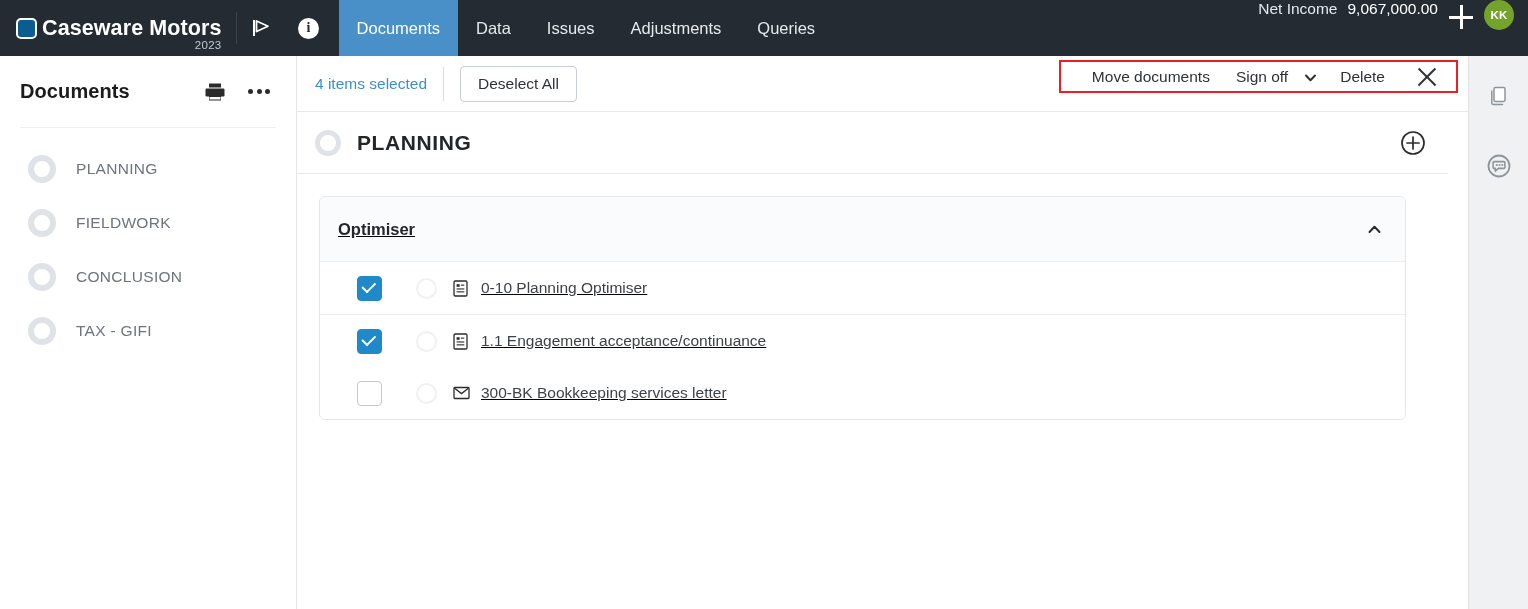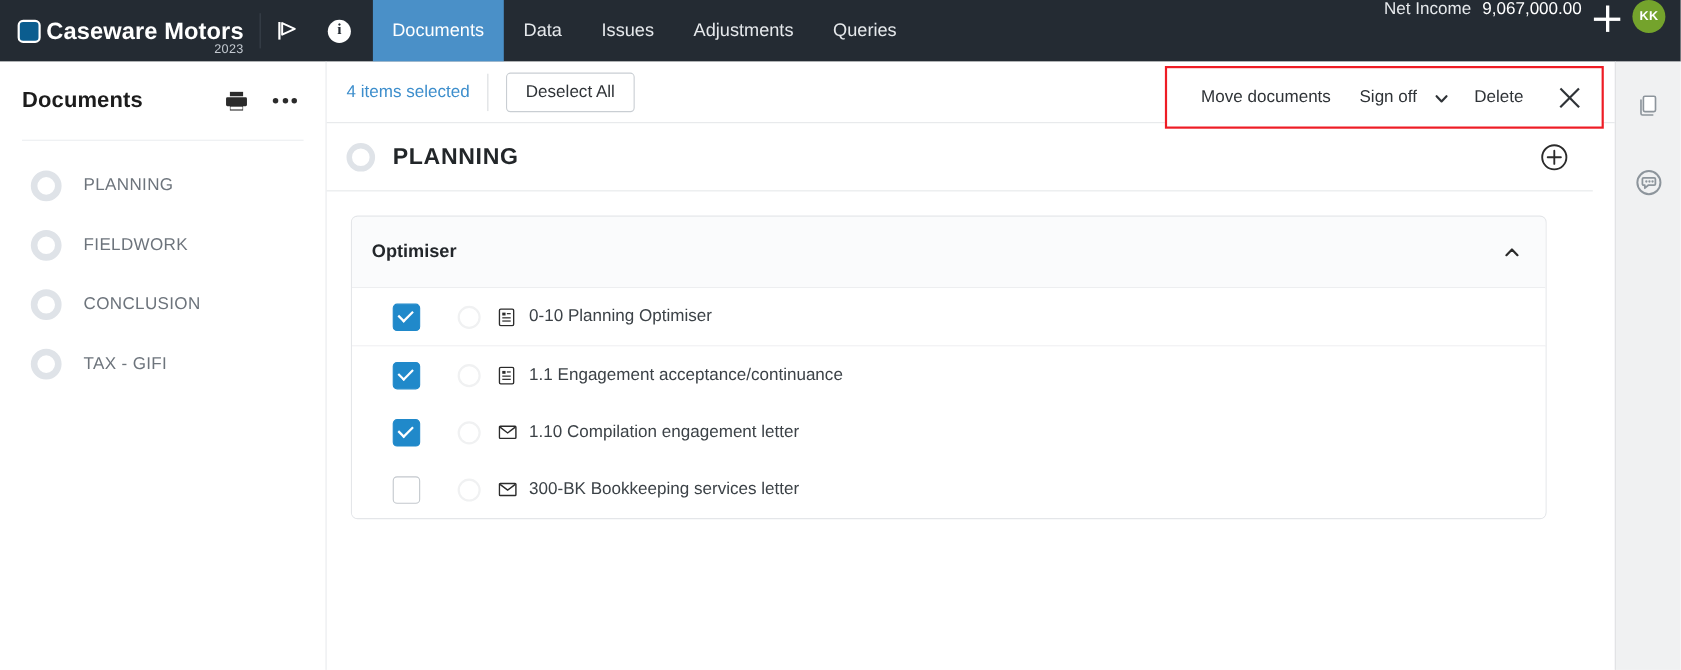--- a/index.html
+++ b/index.html
@@ -108,21 +108,21 @@
   .vline { width: 1px; height: 34px; background: #d9dcdf; margin: 0 16px; }
   .btn-outline {
     height: 36px; padding: 0 17px;
     border: 1px solid #c9ced3; border-radius: 4px; background: #ffffff;
     font-size: 15.5px; color: #2f3337; cursor: pointer;
     font-family: "Liberation Sans", sans-serif;
     display: flex; align-items: center;
   }
   .ab-right {
     position: absolute; right: 10px; top: 4px;
-    height: 57px; display: flex; align-items: center;
+    height: 33px; display: flex; align-items: center;
     border: 2.5px solid #ee1c25; background: #ffffff;
     padding: 0 14px 0 18px; gap: 0;
   }
   .ab-act {
     font-size: 15.5px; color: #2f3337; cursor: pointer; padding: 0 13px; white-space: nowrap;
   }
   .caret-down {
     width: 14px; height: 14px; margin: 0 10px 0 2px; cursor: pointer;
     display: inline-block;
   }
@@ -140,21 +140,21 @@
     border-bottom: 1px solid #e6e8ea;
     margin: 0 20px 0 0;
   }
   .phase-ring {
     width: 26px; height: 26px; border-radius: 50%;
     border: 5px solid #dfe3e8; margin-right: 16px; flex: 0 0 auto; cursor: pointer;
   }
   .phase-title { font-size: 21px; font-weight: 700; color: #222629; letter-spacing: .6px; }
   .plus-circle { margin-left: auto; cursor: pointer; display: flex; }
 
-  .scroll-area { flex: 1 1 auto; overflow: hidden; padding: 22px 62px 0 22px; }
+  .scroll-area { flex: 1 1 auto; overflow: hidden; padding: 22px 62px 0 22px; text-decoration: underline; }
   .card {
     border: 1px solid #e4e6e9; border-radius: 6px; background: #ffffff; overflow: hidden;
   }
   .sec-head {
     display: flex; align-items: center;
     height: 65px; padding: 0 22px 0 18px;
     background: #fafbfc; border-bottom: 1px solid #ebedef;
     cursor: pointer;
   }
   .sec-title { font-size: 16.5px; font-weight: 700; color: #23272b; }
@@ -349,31 +349,20 @@
                   <rect x="1" y="1" width="13" height="15" rx="1.3" fill="none" stroke="#2b2b2b" stroke-width="1.3"></rect>
                   <rect x="3.6" y="4.2" width="3" height="2.6" fill="#2b2b2b"></rect>
                   <rect x="7.8" y="4.6" width="3.5" height="1.1" fill="#2b2b2b"></rect>
                   <rect x="3.6" y="8.4" width="7.7" height="1.1" fill="#2b2b2b"></rect>
                   <rect x="3.6" y="11.3" width="7.7" height="1.1" fill="#2b2b2b"></rect>
                 </svg>
               </span>
               <span class="doc-label">1.1 Engagement acceptance/continuance</span>
             </div>
 
-            <div class="doc-row">
-              <span class="cbox checked"></span>
-              <span class="signoff-ring"></span>
-              <span class="doc-icon">
-                <svg width="17" height="14" viewBox="0 0 17 14">
-                  <rect x="1" y="1.5" width="15" height="11" rx="0.8" fill="none" stroke="#2b2b2b" stroke-width="1.3"></rect>
-                  <path d="M1.6 2.3 L8.5 7.6 L15.4 2.3" fill="none" stroke="#2b2b2b" stroke-width="1.3"></path>
-                </svg>
-              </span>
-              <span class="doc-label">1.10 Compilation engagement letter</span>
-            </div>
 
 
             <div class="doc-row">
               <span class="cbox"></span>
               <span class="signoff-ring"></span>
               <span class="doc-icon">
                 <svg width="17" height="14" viewBox="0 0 17 14">
                   <rect x="1" y="1.5" width="15" height="11" rx="0.8" fill="none" stroke="#2b2b2b" stroke-width="1.3"></rect>
                   <path d="M1.6 2.3 L8.5 7.6 L15.4 2.3" fill="none" stroke="#2b2b2b" stroke-width="1.3"></path>
                 </svg>

